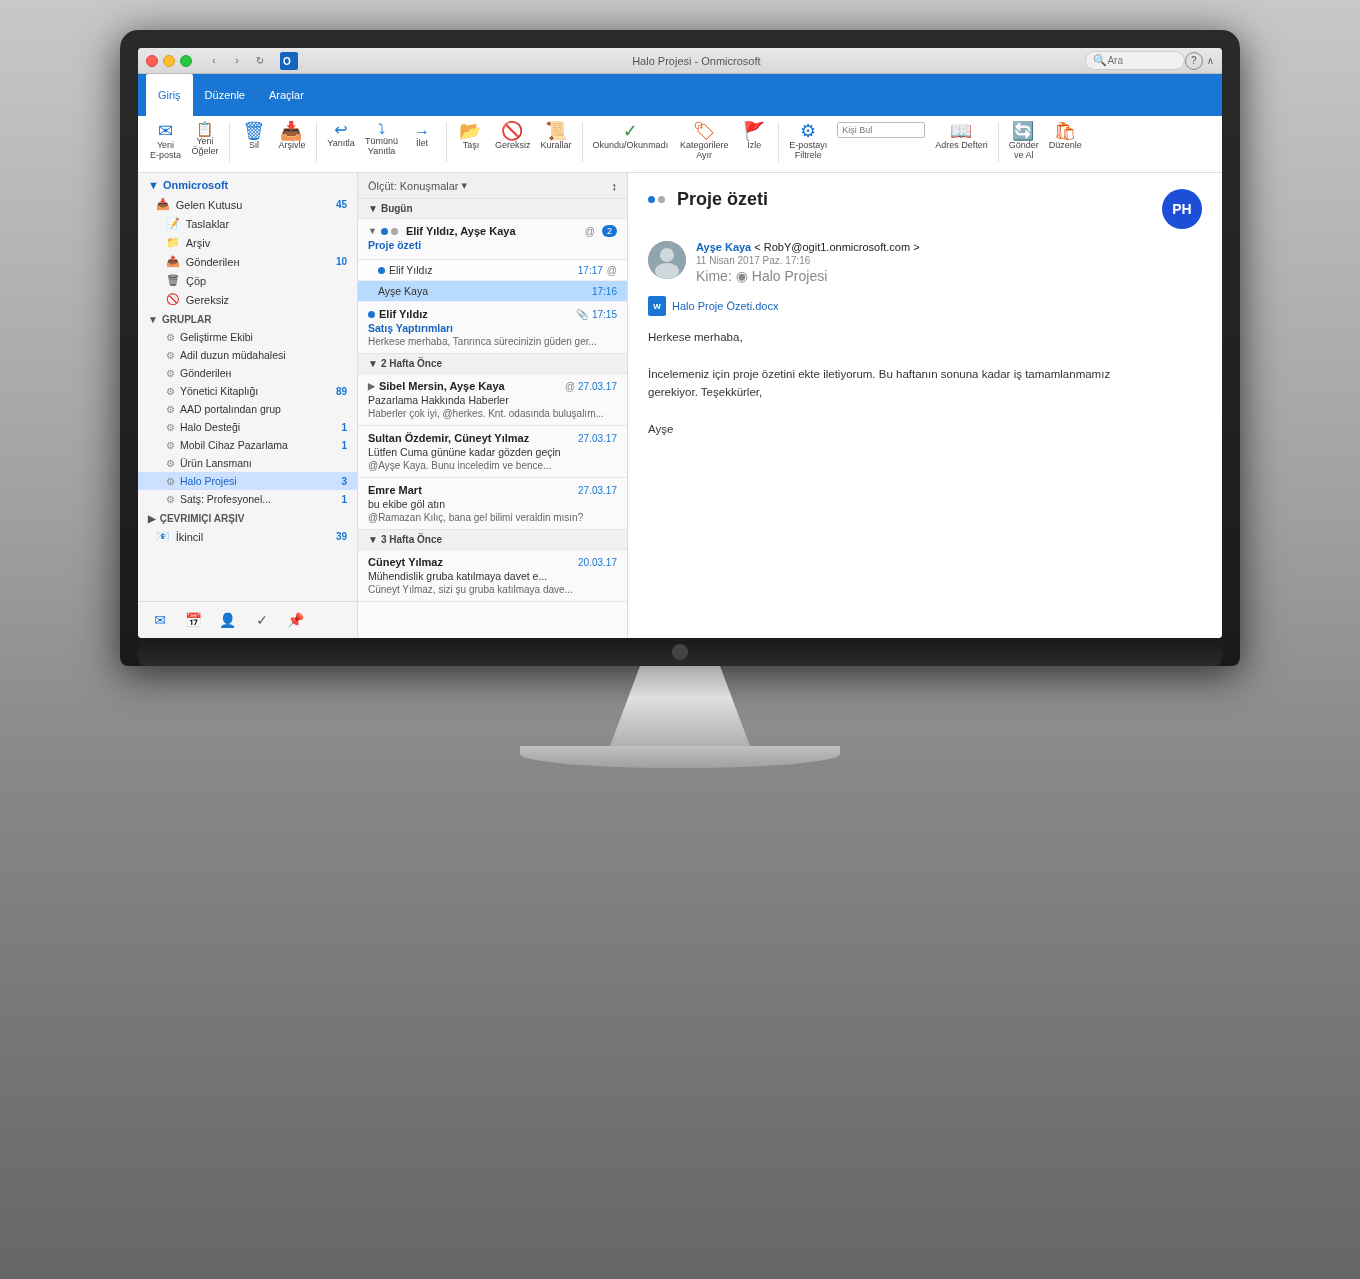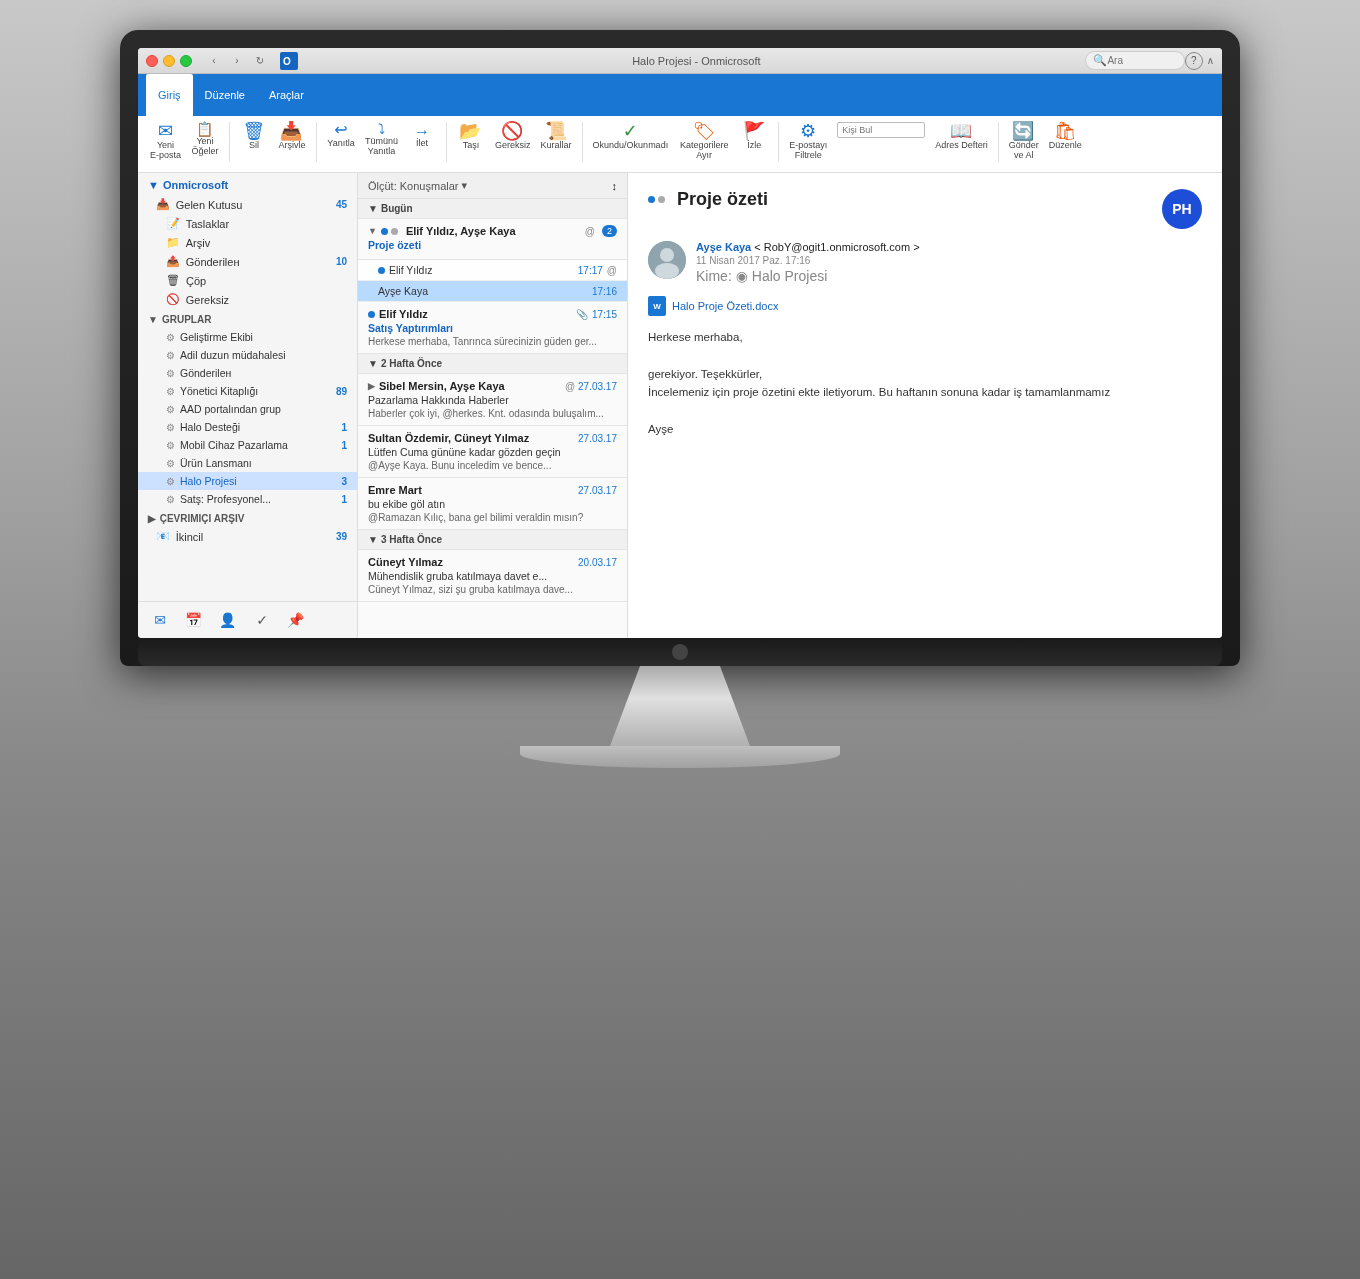--- a/index.html
+++ b/index.html
@@ -928,22 +928,22 @@
           </div>
 
           <div class="email-attachment-link">
             <div class="doc-icon">W</div>
             <span>Halo Proje Özeti.docx</span>
           </div>
 
           <div class="email-body">
             <p>Herkese merhaba,</p>
             <br>
+            <p>İncelemeniz için proje özetini ekte iletiyorum. Bu haftanın sonuna kadar iş tamamlanmamız</p>
             <p>gerekiyor. Teşekkürler,</p>
-            <p>İncelemeniz için proje özetini ekte iletiyorum. Bu haftanın sonuna kadar iş tamamlanmamız</p>
             <br>
             <p>Ayşe</p>
           </div>
         </div>
 
       </div>
     </div>
   </div>
   <div class="monitor-bezel-bottom">
     <div class="monitor-logo"></div>

